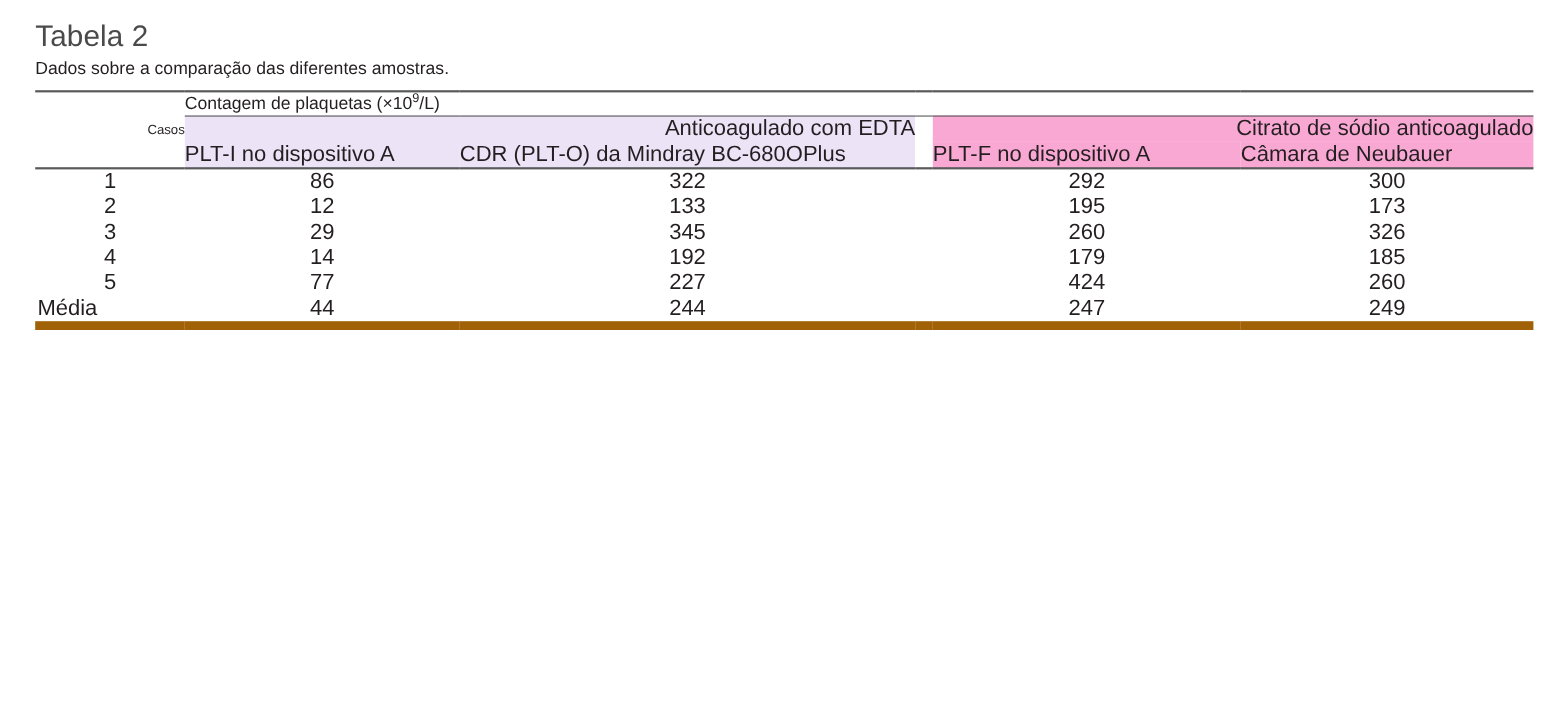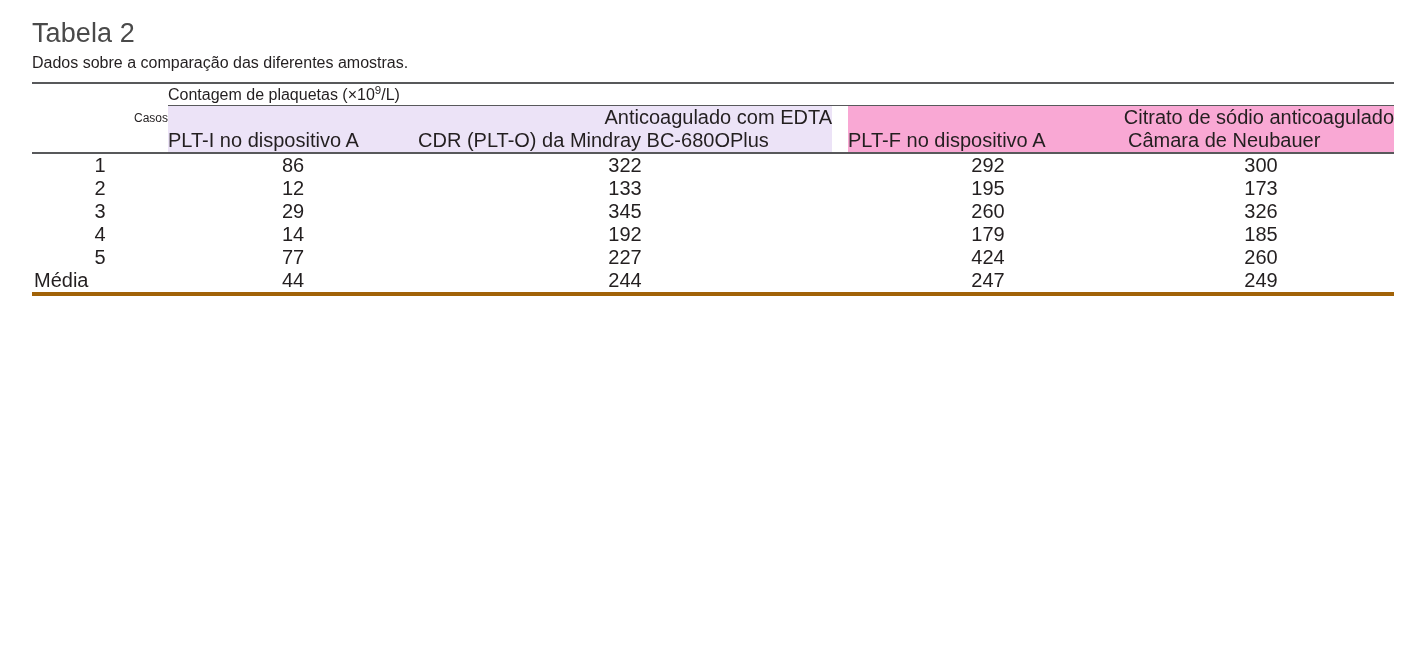--- a/index.html
+++ b/index.html
@@ -43,21 +43,21 @@
   }
   table.data td, table.data th {
     padding: 0;
     font-weight: 400;
     vertical-align: middle;
   }
   
   .rule-top td { border-top: 2px solid #58595b; }
   .rule-thin td { border-top: 1px solid #58595b; }
   .rule-mid td { border-top: 2px solid #58595b; }
-  .rule-bottom td { border-bottom: 4px solid #a16207; }
+  .rule-bottom td { border-bottom: 8px solid #a16207; }
 
   
   .h-cases {
     font-size: 12px;
     padding: 9px 0 9px 2px;
     text-align: right;
     vertical-align: top;
   }
   .h-span {
     font-size: 16px;

